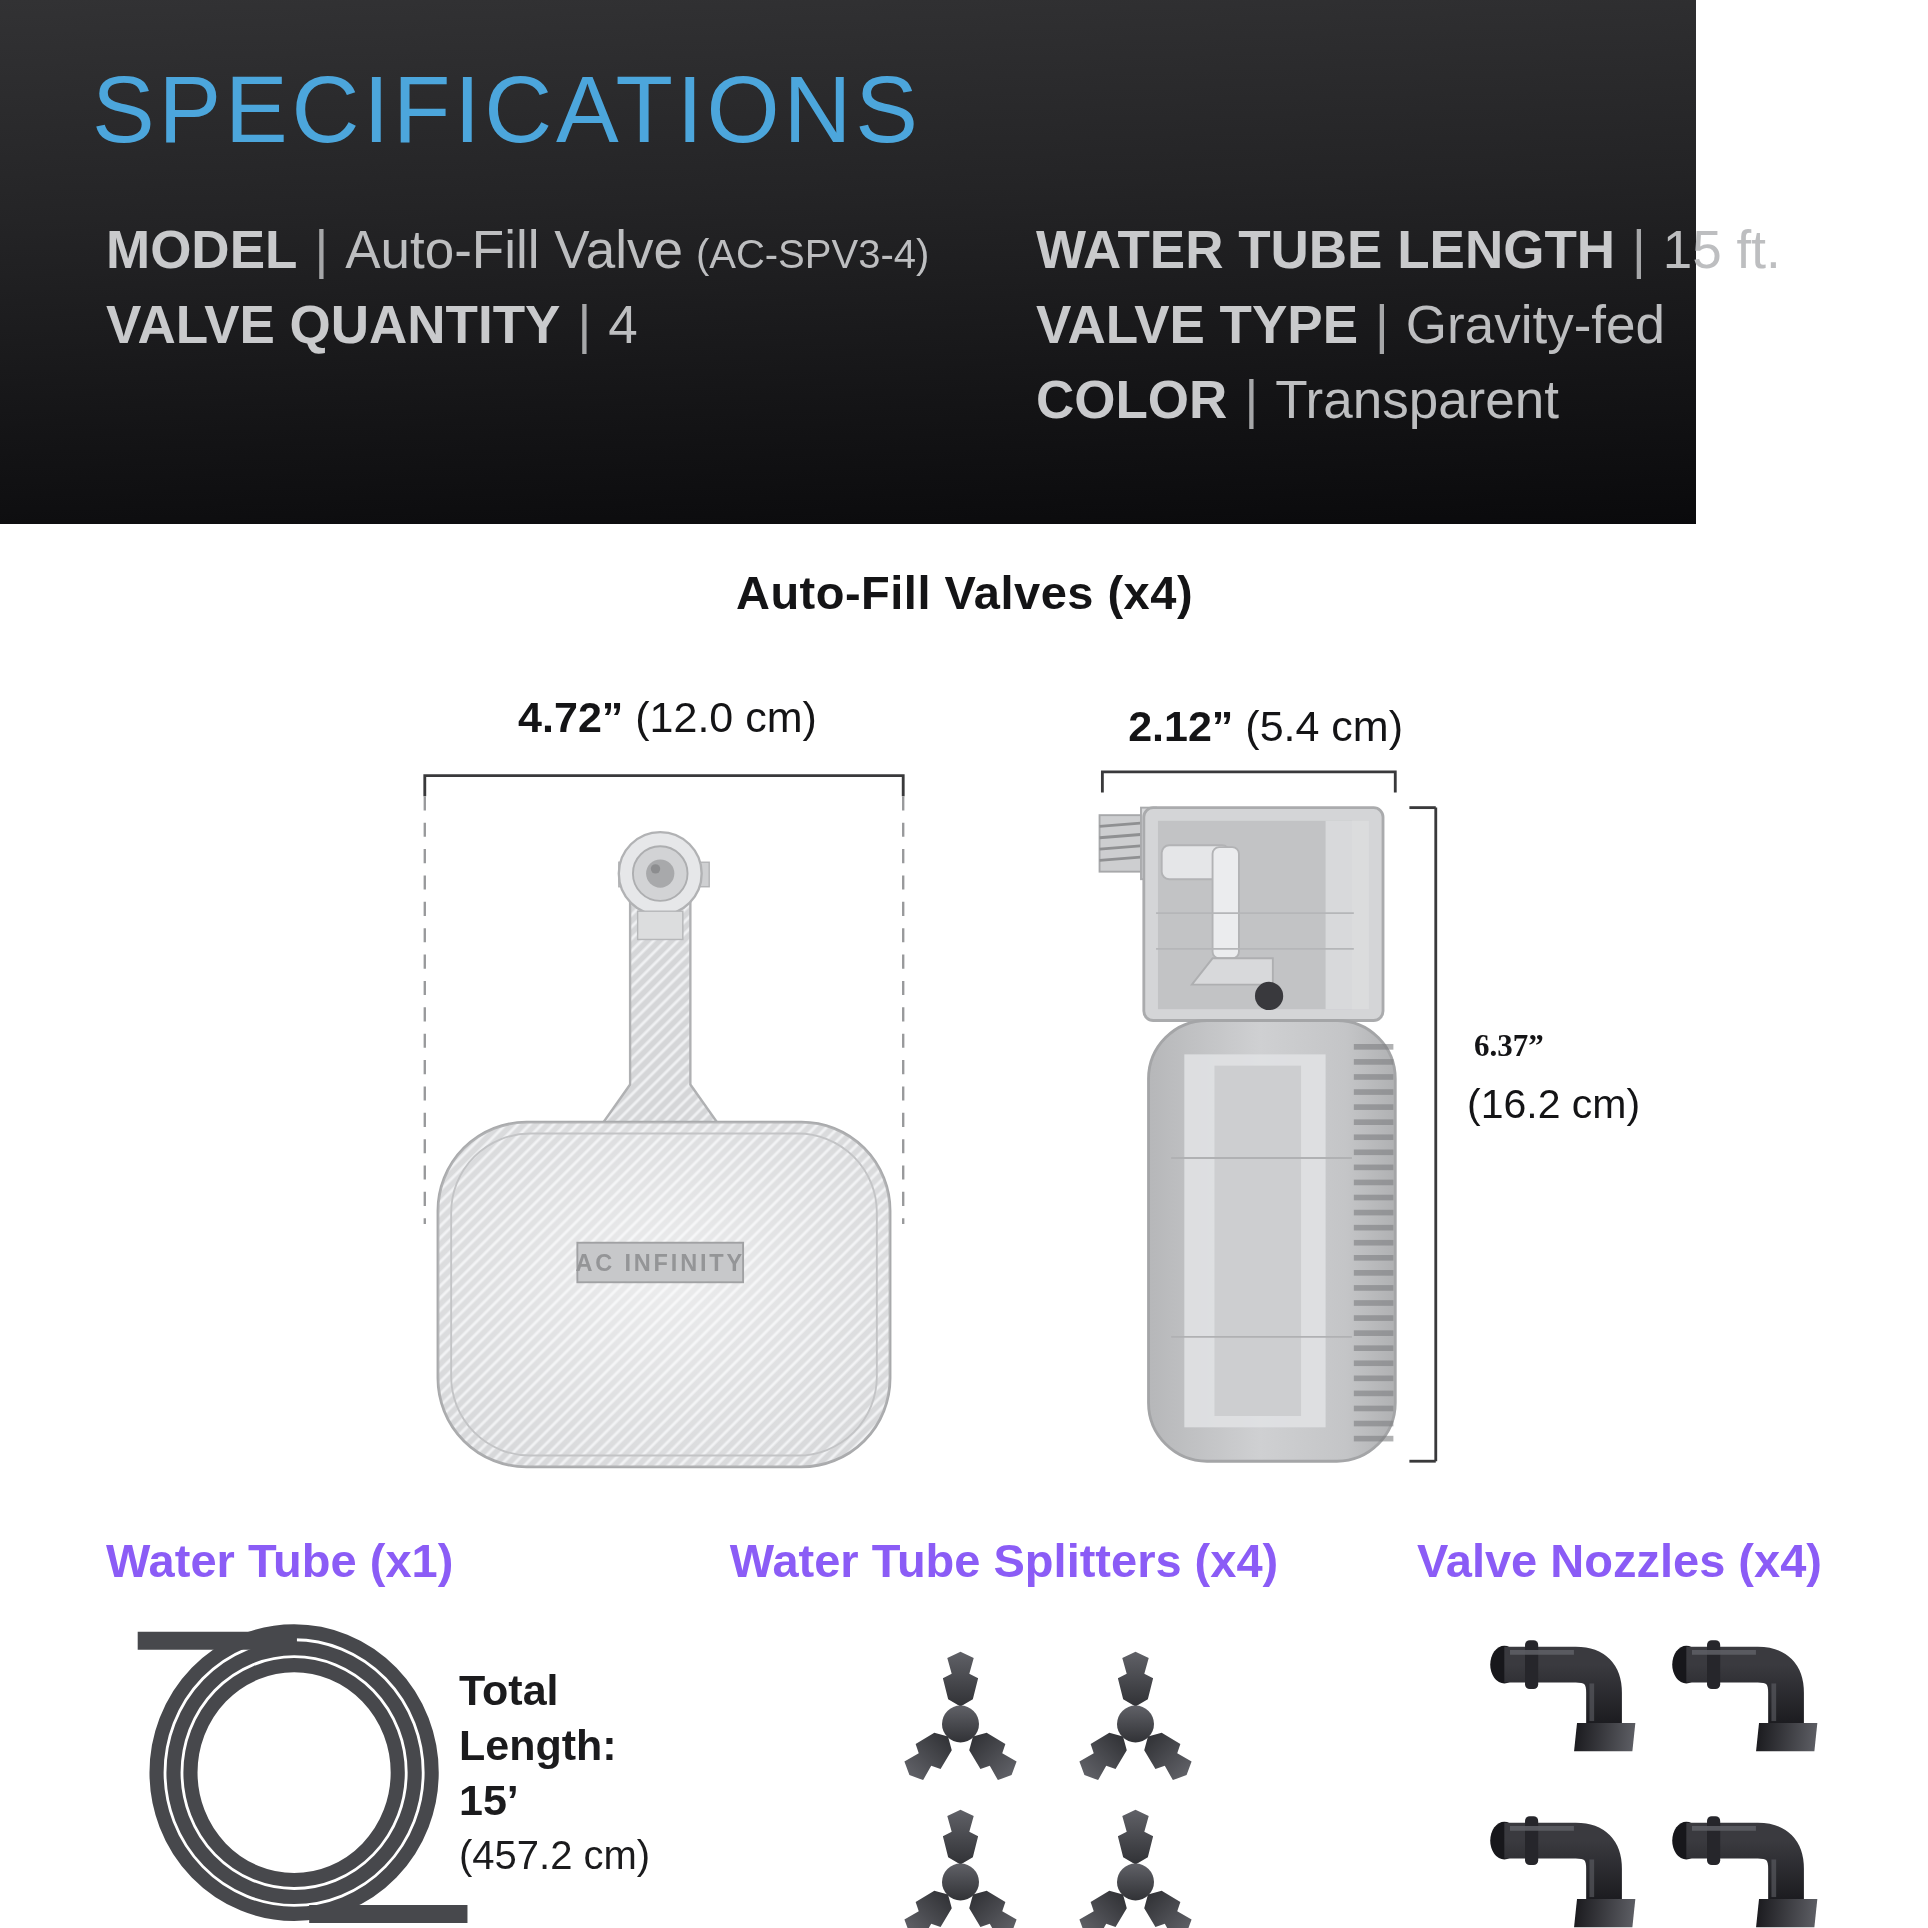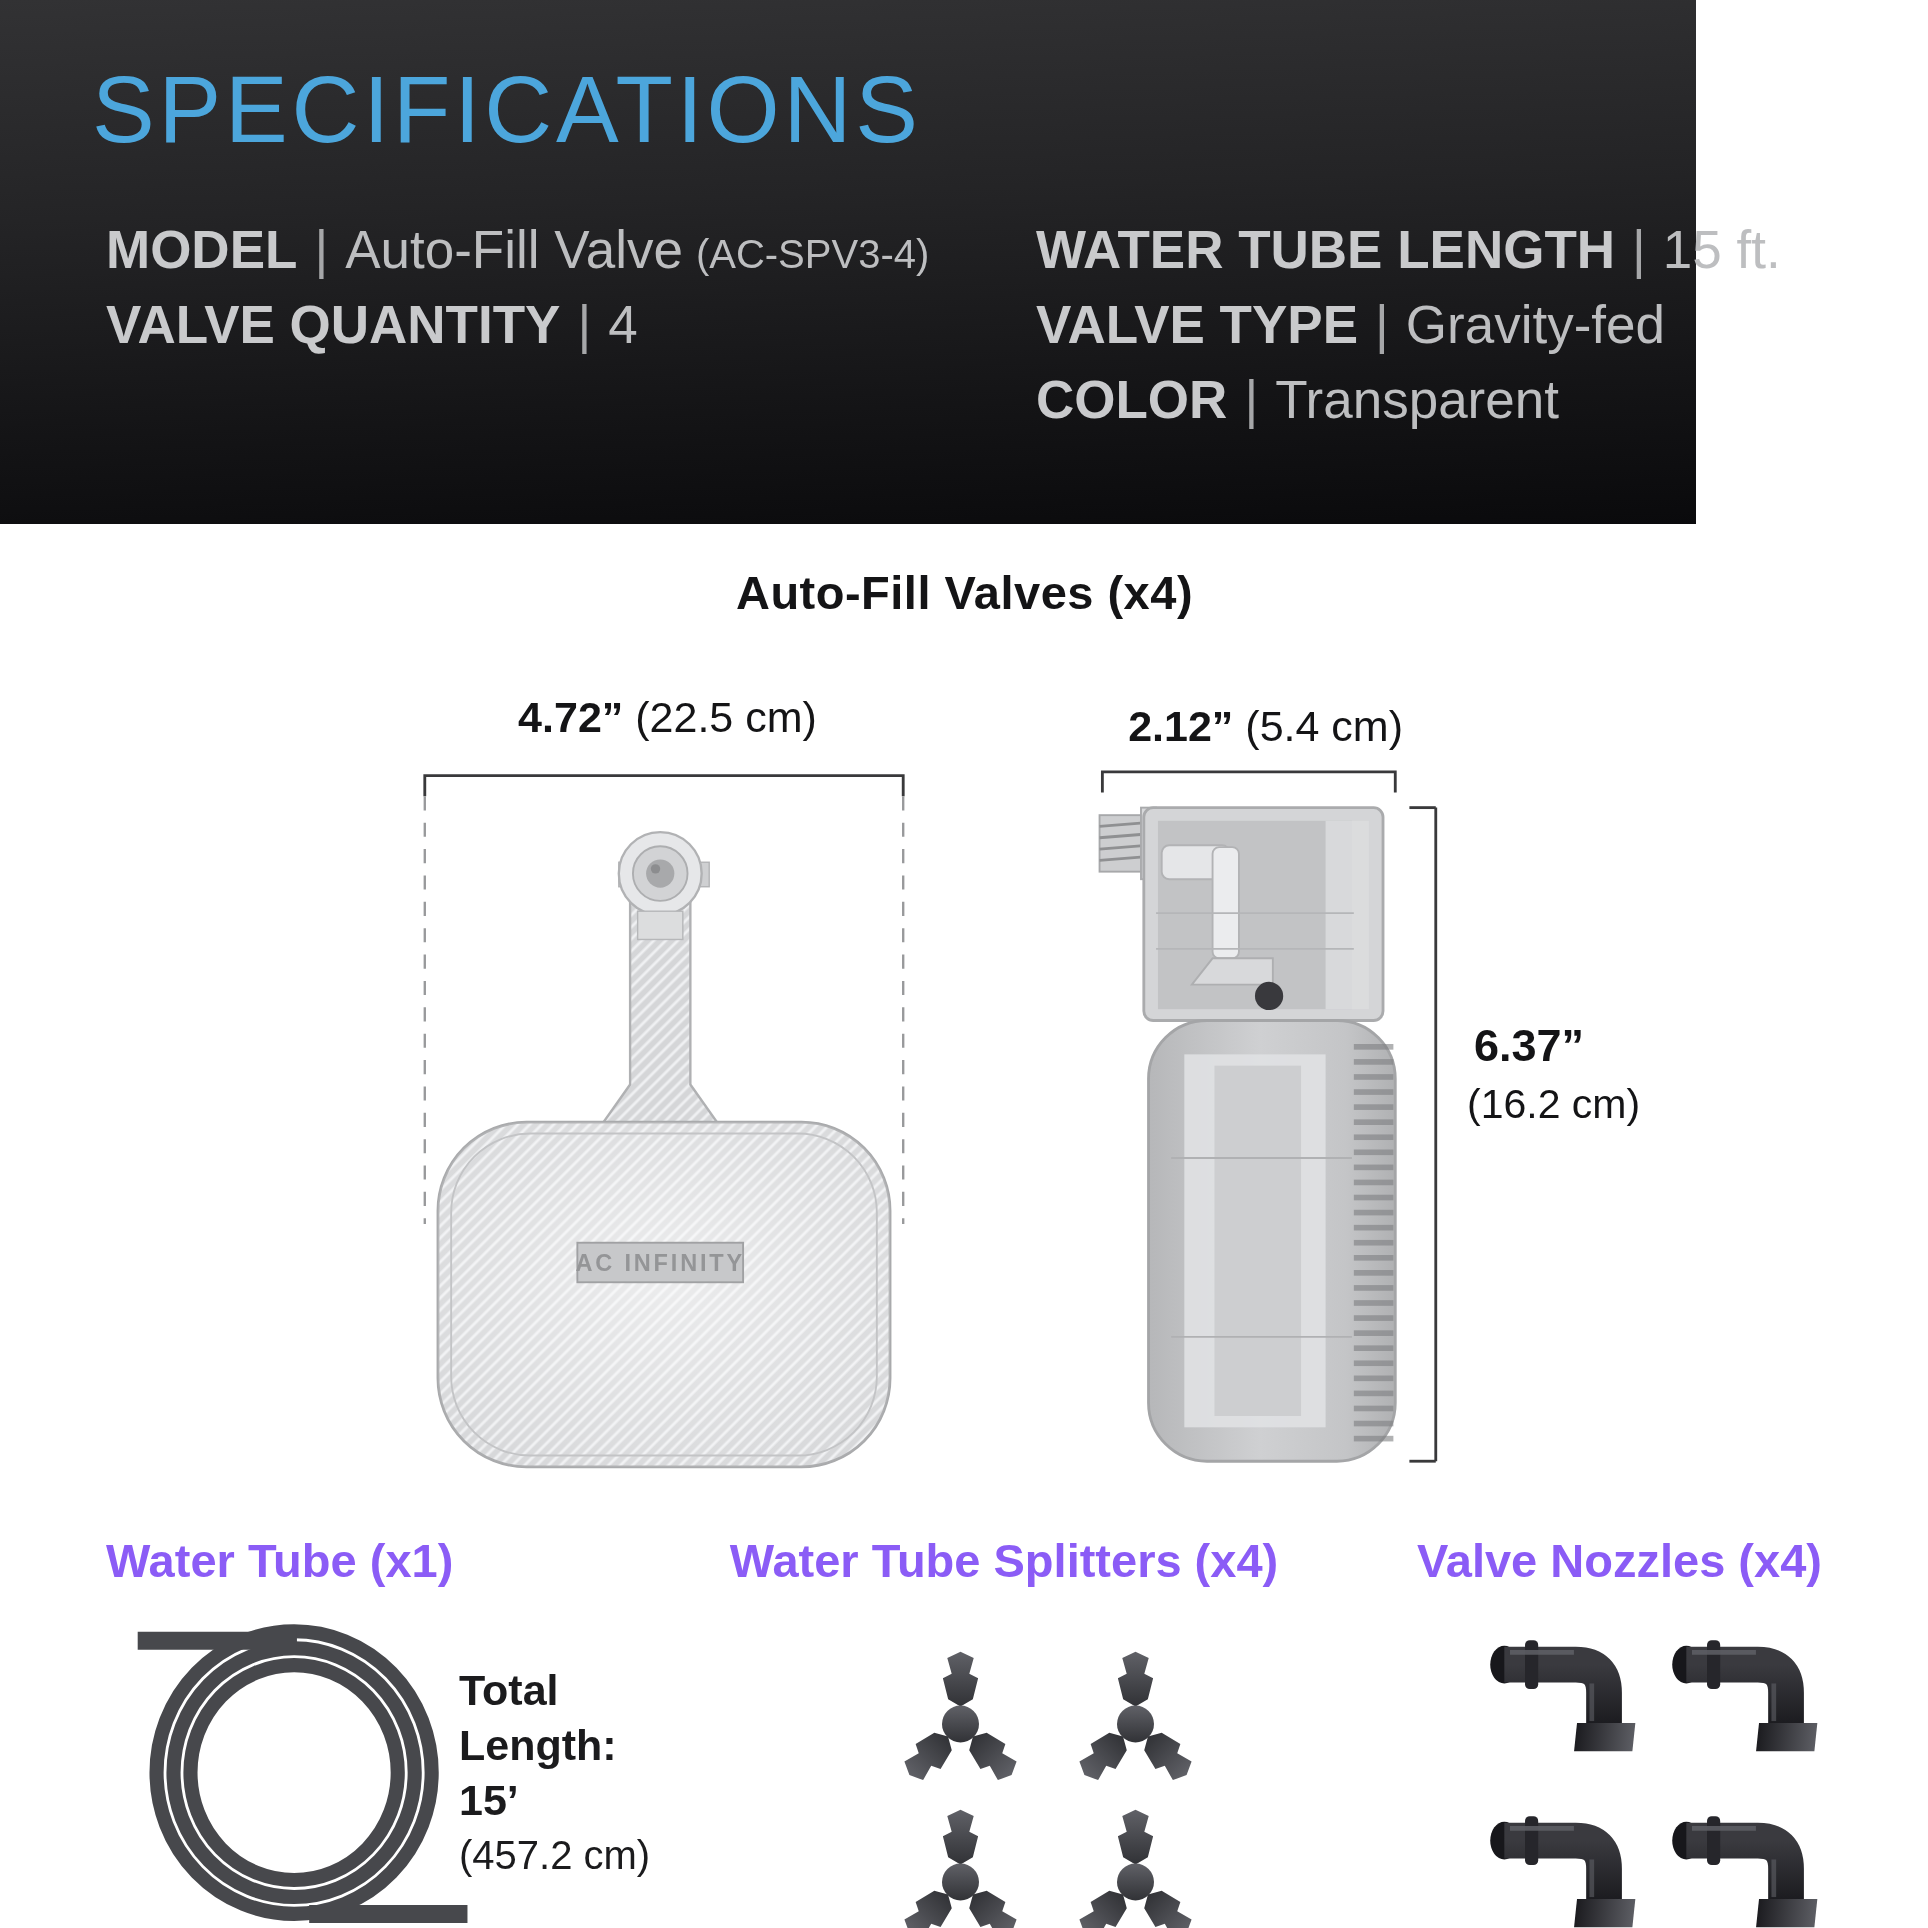--- a/index.html
+++ b/index.html
@@ -24,21 +24,21 @@
 
   
   .diagram-title{position:absolute;left:395px;top:565px;width:1139px;text-align:center;
     font-size:47px;font-weight:700;color:#141416;letter-spacing:0.5px;}
   .dim{position:absolute;font-size:43px;color:#141416;white-space:nowrap;}
   .dim b{font-weight:700;margin-left:7px;}
   .dim .cm{font-weight:400;}
   .dim.front{left:424px;top:693px;width:480px;text-align:center;}
   .dim.side{left:1078px;top:702px;width:325px;text-align:right;}
   .dim.height{left:1467px;top:1017px;text-align:left;line-height:58px;}
-  .dim.height b{display:block;font-size:45px;}
+  .dim.height b{display:block;font-size:31px;font-family:Liberation Serif, serif;}
   .dim.height .cm{display:block;font-size:41px;}
 
   
   .acc-title{position:absolute;font-size:47px;font-weight:700;color:#8b5cf6;white-space:nowrap;}
   .acc-title.tube{left:106px;top:1533px;}
   .acc-title.splitters{left:712px;top:1533px;width:584px;text-align:center;}
   .acc-title.nozzles{left:1403px;top:1533px;width:433px;text-align:center;}
   .tube-length{position:absolute;left:459px;top:1663px;line-height:55px;font-size:43px;}
   .tube-length .bold-line{font-weight:700;display:block;}
   .tube-length .note-line{font-weight:400;font-size:40px;display:block;}
@@ -112,21 +112,21 @@
     <div class="spec-row">
       <span class="lbl">COLOR</span><span class="pipe">|</span><span class="val">Transparent</span><span class="note"></span>
     </div>
   </div>
 </div>
 
 <div class="diagram-title">Auto-Fill Valves (x4)</div>
 
 <div class="dim front">
   <b>4.72”</b>
-  <span class="cm">(22.5 cm)</span>
+  <span class="cm">(12.0 cm)</span>
 </div>
 <div class="dim side">
   <b>2.12”</b>
   <span class="cm">(5.4 cm)</span>
 </div>
 
 <svg class="abs" style="left:419px;top:753px;" width="490" height="744" viewBox="0 0 520 790">
   <defs>
     <pattern id="hatch" width="9" height="9" patternUnits="userSpaceOnUse" patternTransform="rotate(45)">
       <rect width="9" height="9" fill="#d5d6d8"></rect>

